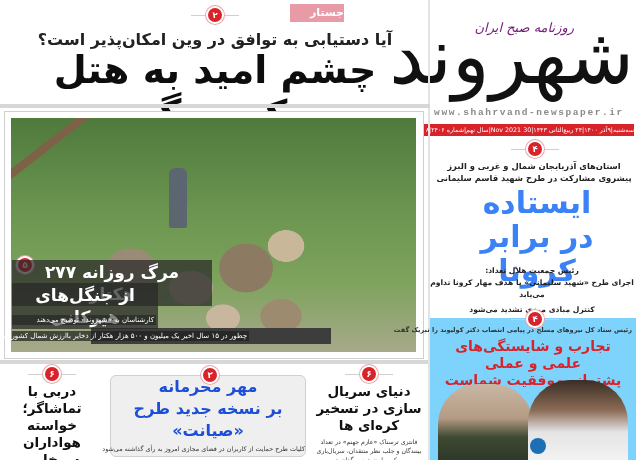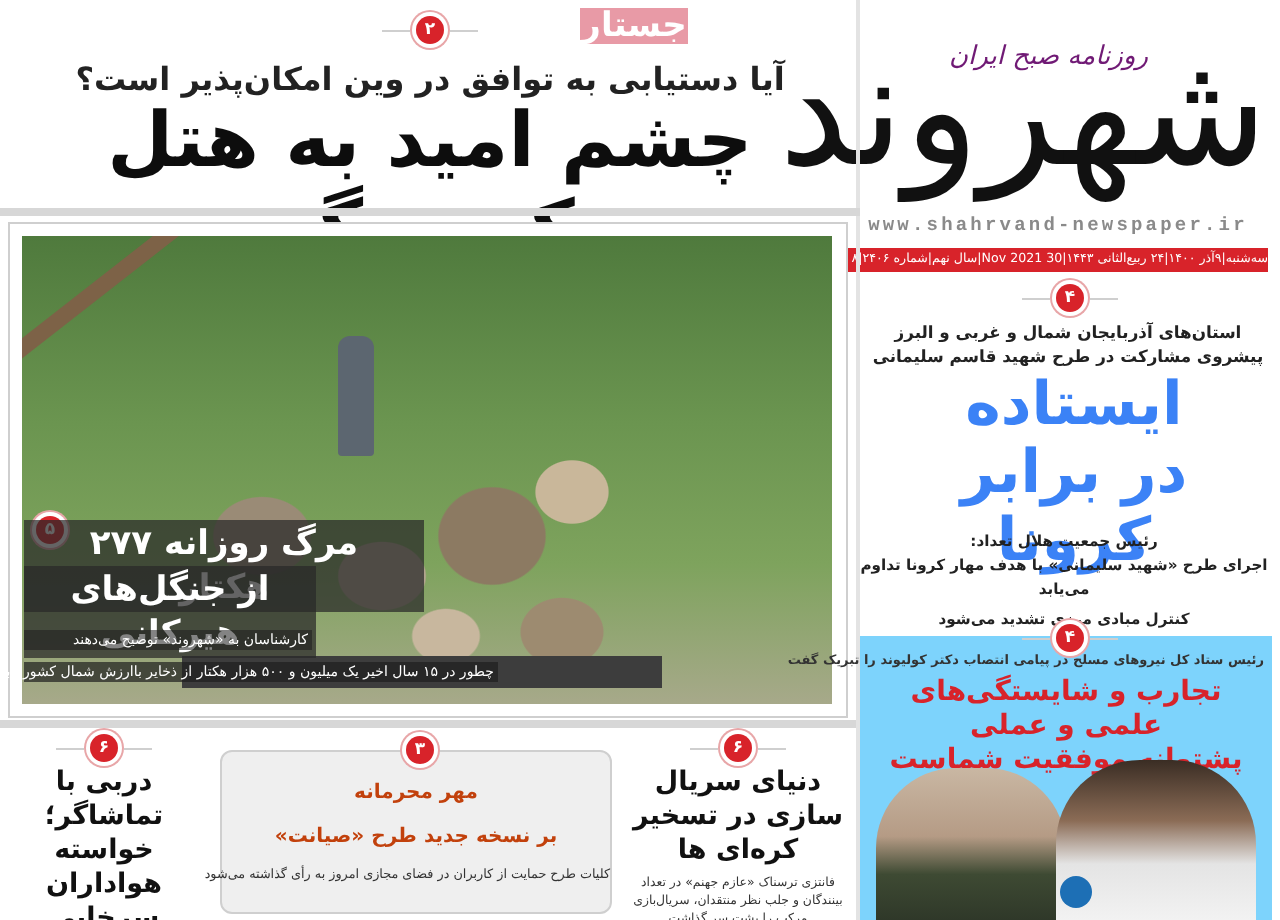--- a/index.html
+++ b/index.html
@@ -5,21 +5,21 @@
   html, body { margin:0; padding:0; }
   body { width:640px; height:460px; background:#ffffff; position:relative; overflow:hidden; font-family:"DejaVu Sans", sans-serif; direction:rtl; }
   .abs { position:absolute; }
   .masthead-logo { right:6px; top:2px; width:206px; height:110px; }
   .logo-text { position:absolute; right:0; top:4px; width:206px; text-align:center; font-family:"DejaVu Serif", serif; font-weight:normal; font-size:78px; line-height:100px; color:#111; letter-spacing:-6px; }
   .logo-sub { position:absolute; right:60px; top:18px; font-family:"DejaVu Serif", serif; font-style:italic; font-size:13px; color:#701a75;text-align:center; }
   .site-url { right:8px; top:107px; width:206px; text-align:center; direction:ltr; font-family:"Liberation Mono", monospace; font-weight:bold; font-size:9.5px; letter-spacing:1.6px; color:#8a8a8a; }
   .date-bar { right:6px; top:124px; width:210px; height:12px; background:#d8232a; color:#fff; font-size:6.3px; line-height:12px; text-align:center; white-space:nowrap; overflow:hidden; }
   .badge { width:14px; height:14px; border-radius:50%; background:#d8232a; color:#fff; font-size:8.5px; font-weight:bold; line-height:14px; text-align:center; box-shadow:0 0 0 2px #fff, 0 0 0 3px #e8a6a8; }
   .badge-line { height:1px; background:#cfcfcf; }
-  .jostar-tag { left:290px; top:4px; width:54px; height:18px; background:#e89aa6; color:#fff; font-weight:bold; font-size:17px; line-height:18px; text-align:center; }
+  .jostar-tag { left:290px; top:4px; width:54px; height:18px; background:#e89aa6; color:#fff; font-weight:bold; font-size:11px; line-height:18px; text-align:right; }
   .kicker { left:20px; top:30px; width:390px; text-align:center; font-size:16px; font-weight:bold; color:#222; }
   .main-headline { left:10px; top:48px; width:410px; text-align:center; font-size:38px; font-weight:900; color:#0d0d0d; letter-spacing:-1px; }
   .divider-gray { left:0; top:104px; width:430px; height:4px; background:#d7d7d7; }
   .photo-frame { left:4px; top:111px; width:418px; height:246px; border:1px solid #cfcfcf; background:#fff; }
   .photo { position:absolute; left:6px; top:6px; width:405px; height:234px; overflow:hidden;
     background:
       radial-gradient(ellipse 40px 32px at 120px 150px, #9a8b76 60%, transparent 62%),
       radial-gradient(ellipse 30px 26px at 275px 128px, #c9b79a 60%, transparent 62%),
       radial-gradient(ellipse 34px 28px at 270px 198px, #9d8b70 60%, transparent 62%),
       radial-gradient(ellipse 30px 24px at 212px 200px, #c8b79e 55%, transparent 58%),
@@ -44,21 +44,21 @@
   .gray-box-headline { position:absolute; right:4px; top:20px; width:198px; text-align:center; font-size:14px; font-weight:900; color:#d8232a; line-height:17px; }
   .portrait-left { position:absolute; left:8px; top:66px; width:95px; height:76px; background:linear-gradient(180deg,#c9b7a3 0%,#b59b85 45%,#3e4a33 70%,#2f3829 100%); border-radius:40px 40px 0 0; }
   .portrait-right { position:absolute; right:8px; top:62px; width:100px; height:80px; background:linear-gradient(180deg,#3a2d24 0%,#8b6c56 38%,#e4e4e4 65%,#f2f2f2 100%); border-radius:42px 42px 0 0; }
   .mic { position:absolute; left:100px; top:120px; width:16px; height:16px; border-radius:50%; background:#1d6fb5; }
   .bottom-divider { left:0; top:360px; width:428px; height:4px; background:#d7d7d7; }
   .b1 { left:2px; top:365px; width:100px; }
   .b2 { left:110px; top:375px; width:194px; height:80px; background:#efefef; border:1px solid #cfcfcf; border-radius:6px; }
   .b3 { left:316px; top:365px; width:106px; }
   .b-title { font-size:13.5px; font-weight:900; color:#111; text-align:center; line-height:17px; }
   .b-text { font-size:6.2px; color:#333; text-align:center; line-height:9px; margin-top:3px; }
-  .b2-title { font-size:10px; font-weight:900; color:#c2410c; text-align:center; line-height:22px; margin-top:10px; }
+  .b2-title { font-size:16px; font-weight:900; color:#1d4ed8; text-align:center; line-height:22px; }
   .b2-text { font-size:6.4px; color:#333; text-align:center; margin-top:3px; white-space:nowrap; }
   .badge-row { display:flex; align-items:center; justify-content:center; gap:3px; height:18px; direction:ltr; }
   .badge-row .badge-line { width:14px; }
 </style>
 </head>
 <body>
 
 <div class="abs masthead-logo">
   <div class="logo-text">شهروند</div>
   <div class="logo-sub">روزنامه صبح ایران</div>

